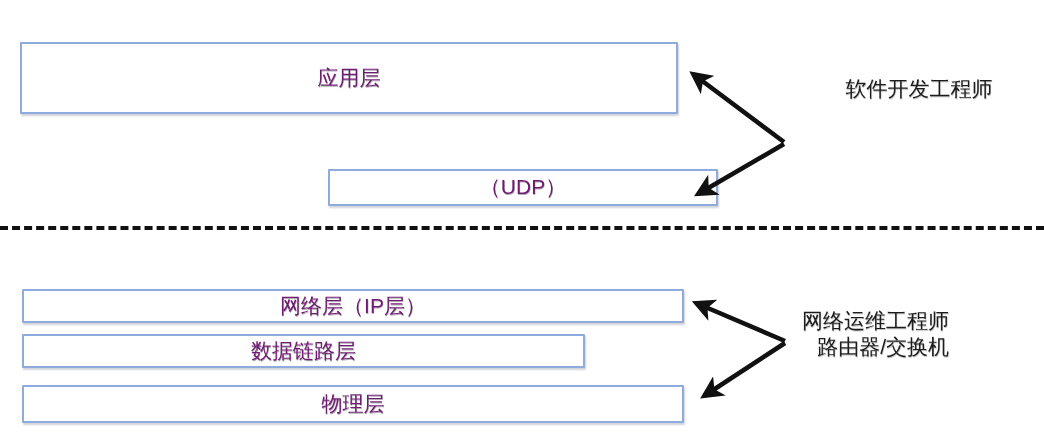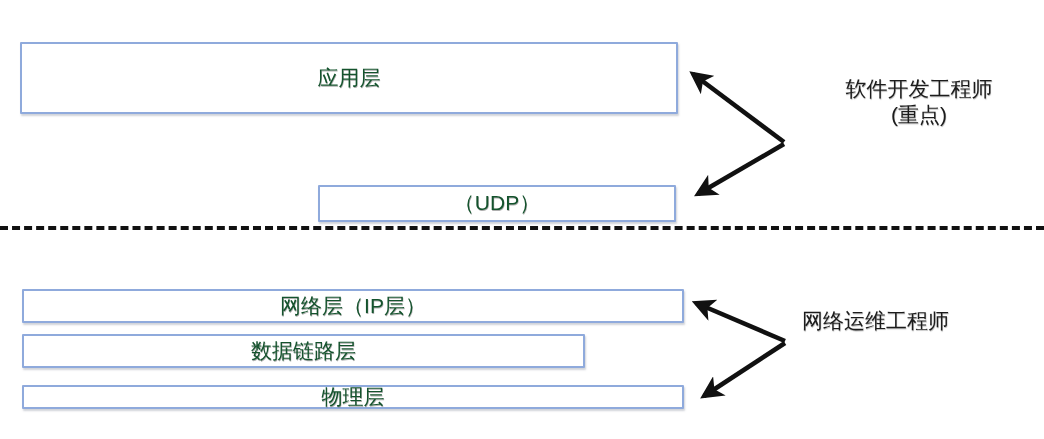--- a/index.html
+++ b/index.html
@@ -21,43 +21,43 @@
     position: absolute;
     box-sizing: border-box;
     background: #ffffff;
     border: 2px solid #8faadc;
     border-radius: 1px;
     display: flex;
     flex-direction: row;
     align-items: center;
     justify-content: center;
     text-align: center;
-    color: #14532d;
+    color: #701a75;
     box-shadow: 1px 2px 2px rgba(120,130,145,0.35);
   }
   .layer-line {
     display: block;
     white-space: nowrap;
     line-height: 1.15;
     text-shadow: 0.5px 0.8px 0.6px rgba(110,110,110,0.55);
   }
 
   
   .app-title   { font-size: 21px; font-weight: 400; }
   .app-proto   { font-size: 21px; font-weight: 700; letter-spacing: 0.2px; }
   .mid-label   { font-size: 21px; font-weight: 400; }
   .low-label   { font-size: 21px; font-weight: 400; }
 
   
   #box-application { left: 20px;  top: 42px;  width: 658px; height: 72px; }
   #box-transport   { left: 26px;  top: 169px; width: 276px; height: 37px; }
-  #box-udp         { left: 318px; top: 169px; width: 358px; height: 37px; margin-top: 16px; }
+  #box-udp         { left: 328px; top: 169px; width: 390px; height: 37px; }
   #box-network     { left: 22px;  top: 289px; width: 662px; height: 34px; }
   #box-datalink    { left: 22px;  top: 334px; width: 563px; height: 34px; }
-  #box-physical    { left: 22px;  top: 385px; width: 662px; height: 24px; }
+  #box-physical    { left: 22px;  top: 385px; width: 662px; height: 38px; }
 
   
   #divider {
     position: absolute;
     left: 0;
     top: 226px;
     width: 1044px;
     height: 0;
     border-top: 4px dashed #111111;
   }
@@ -141,20 +141,20 @@
       <marker id="ah-bot-b" viewBox="0 0 10 10" refX="8" refY="5" markerWidth="5" markerHeight="5" orient="auto-start-reverse">
         <path d="M 0 0 L 10 5 L 0 10 L 2.6 5 z" fill="#111111"></path>
       </marker>
     </defs>
     <line x1="100" y1="53" x2="11" y2="15" stroke="#111111" stroke-width="4.6" marker-end="url(#ah-bot-a)"></line>
     <line x1="100" y1="55" x2="19" y2="108" stroke="#111111" stroke-width="4.6" marker-end="url(#ah-bot-b)"></line>
   </svg>
 
   <div class="annotation" id="note-top">
     <span class="note-line">软件开发工程师</span>
-    <span class="note-line">(重点)</span>
   </div>
 
   <div class="annotation" id="note-bottom">
     <span class="note-line">网络运维工程师</span>
+    <span class="note-line">路由器/交换机</span>
   </div>
 
 </div>
 
 </body></html>

